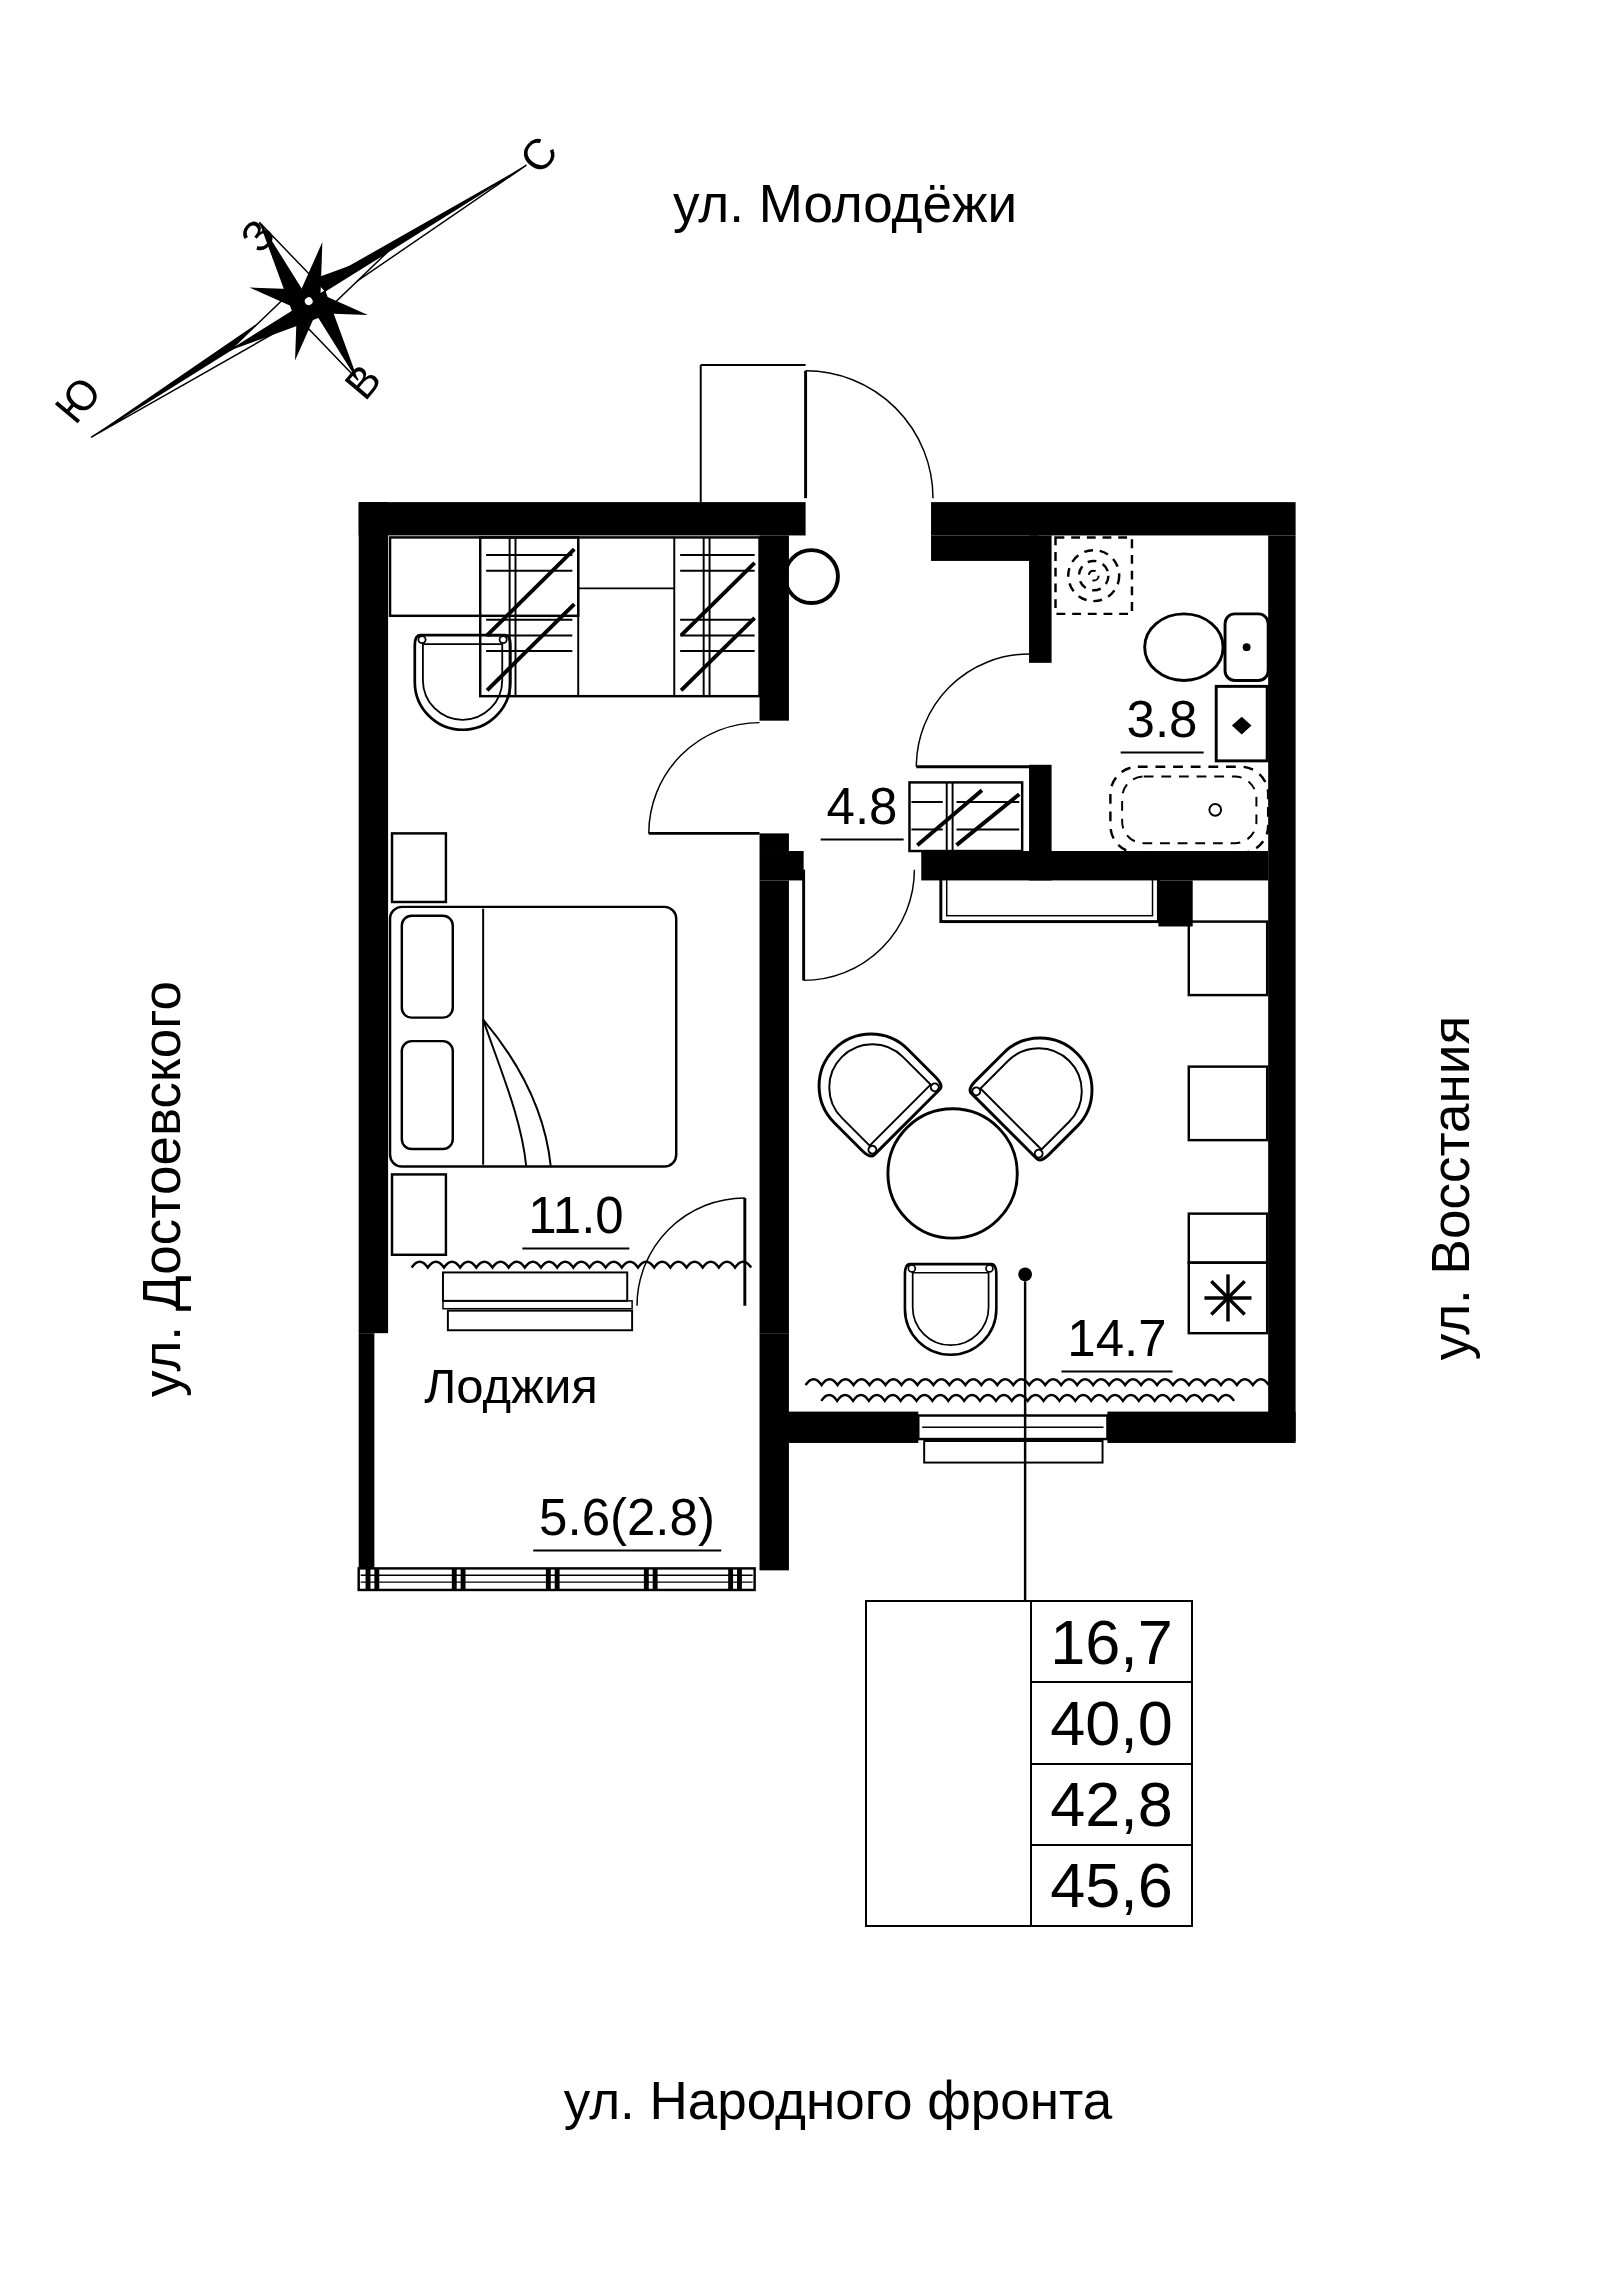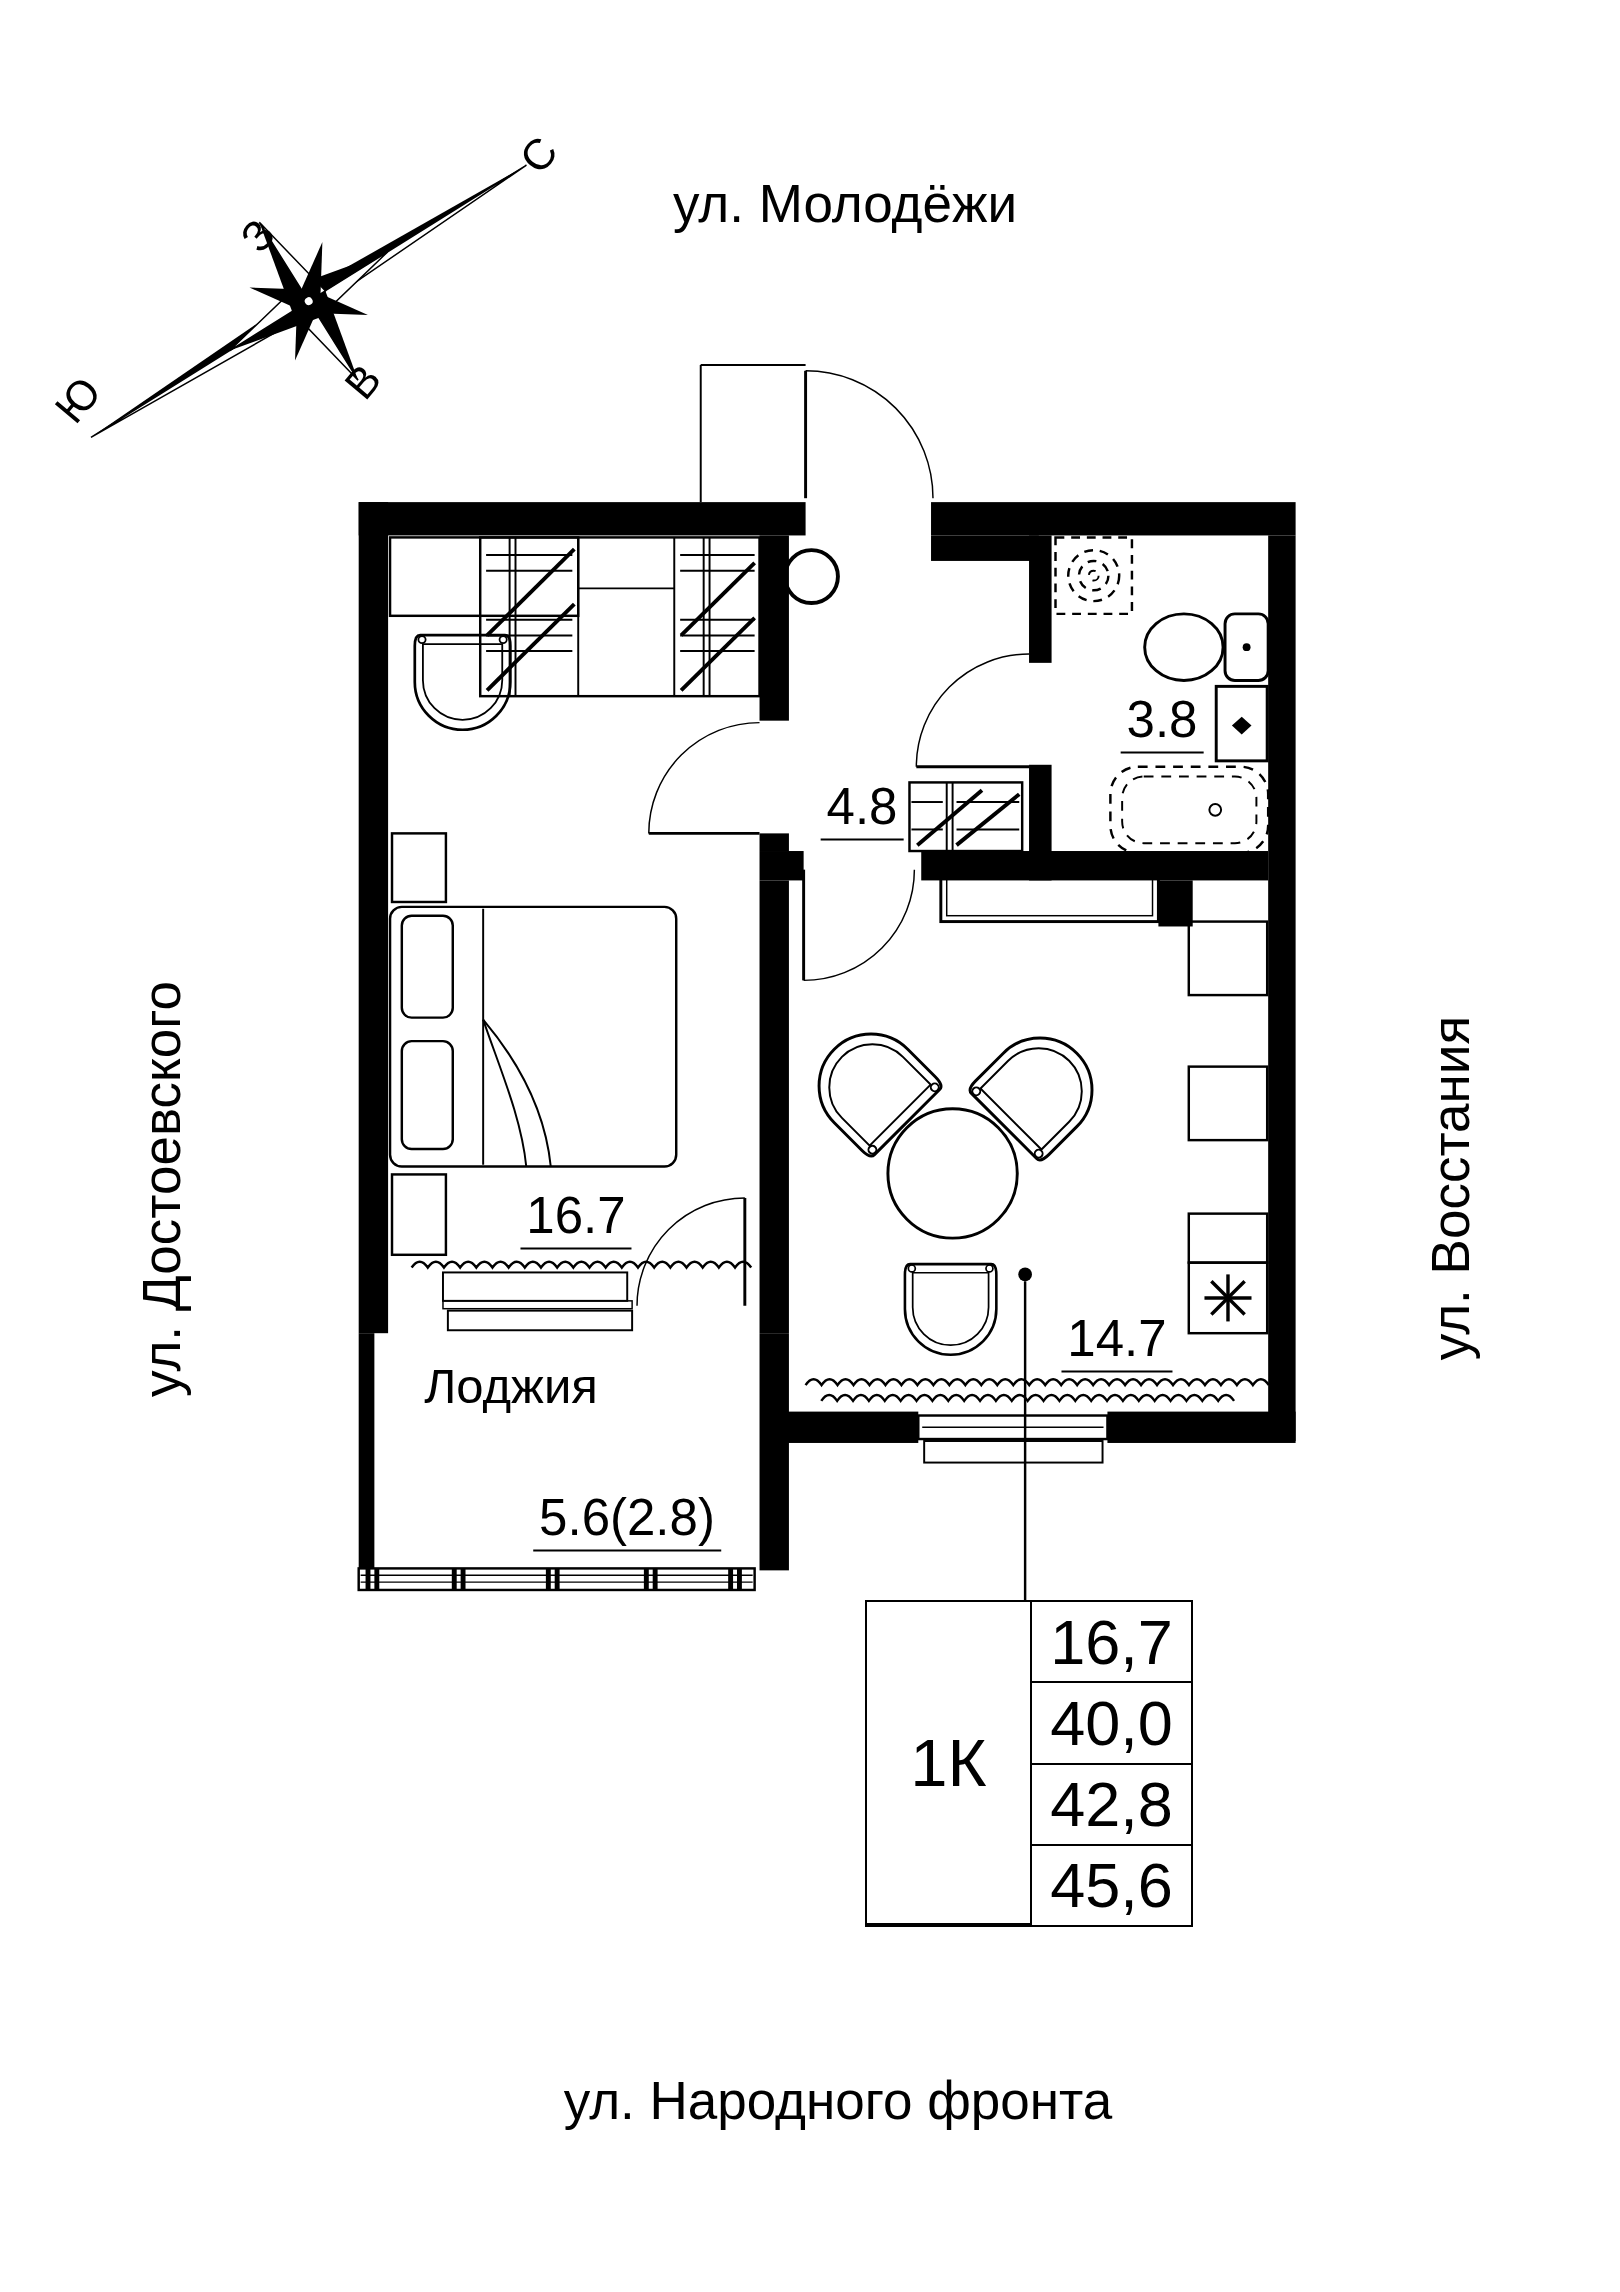--- a/index.html
+++ b/index.html
@@ -249,30 +249,29 @@
 <div class="lbl street" style="left:845px;top:203px;">ул. Молодёжи</div>
 <div class="lbl street rot90" style="left:161px;top:1189px;">ул. Достоевского</div>
 <div class="lbl street rot90" style="left:1450px;top:1188px;">ул. Восстания</div>
 <div class="lbl street" style="left:838px;top:2100px;">ул. Народного фронта</div>
 
 <div class="lbl compass-letter" style="left:539px;top:155px;">С</div>
 <div class="lbl compass-letter" style="left:258px;top:236px;">З</div>
 <div class="lbl compass-letter" style="left:363px;top:382px;">В</div>
 <div class="lbl compass-letter" style="left:78px;top:400px;">Ю</div>
 
-<div class="lbl area-num" style="left:576px;top:1215px;"><span>16.7</span></div>
+<div class="lbl area-num" style="left:576px;top:1215px;"><span>11.0</span></div>
 <div class="lbl area-num" style="left:862px;top:806px;"><span>4.8</span></div>
 <div class="lbl area-num" style="left:1162px;top:719px;"><span>3.8</span></div>
 <div class="lbl area-num" style="left:1117px;top:1306px;margin-top:32px;"><span>14.7</span></div>
 <div class="lbl plain" style="left:511px;top:1386px;">Лоджия</div>
 <div class="lbl area-num" style="left:627px;top:1517px;"><span>5.6(2.8)</span></div>
 
 <div class="legend">
   <div class="lcol">
-    <div>1К</div>
   </div>
   <div class="rcol">
     <div>16,7</div>
     <div>40,0</div>
     <div>42,8</div>
     <div>45,6</div>
   </div>
 </div>
 
 

